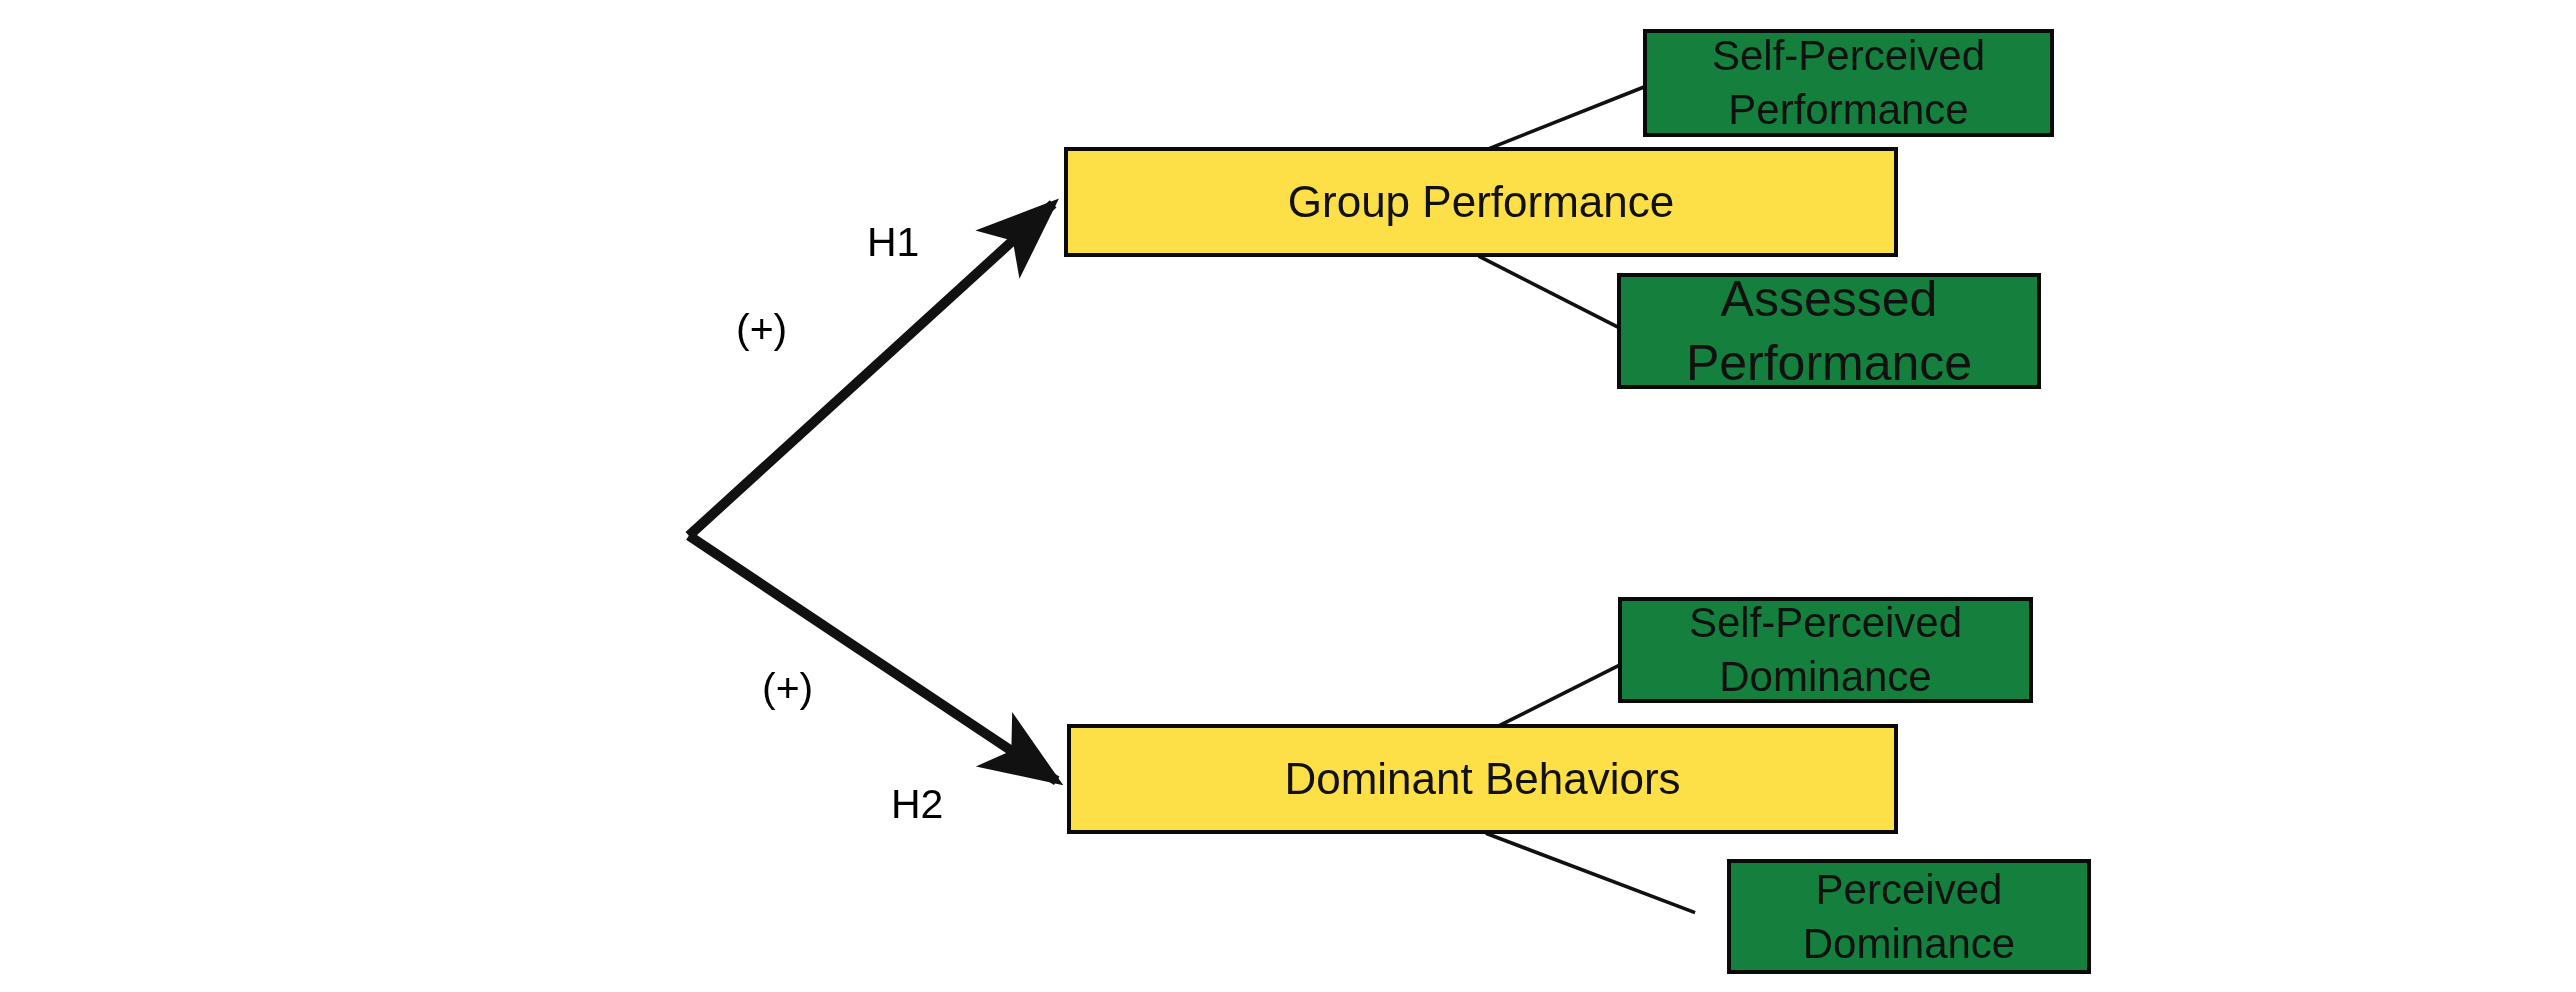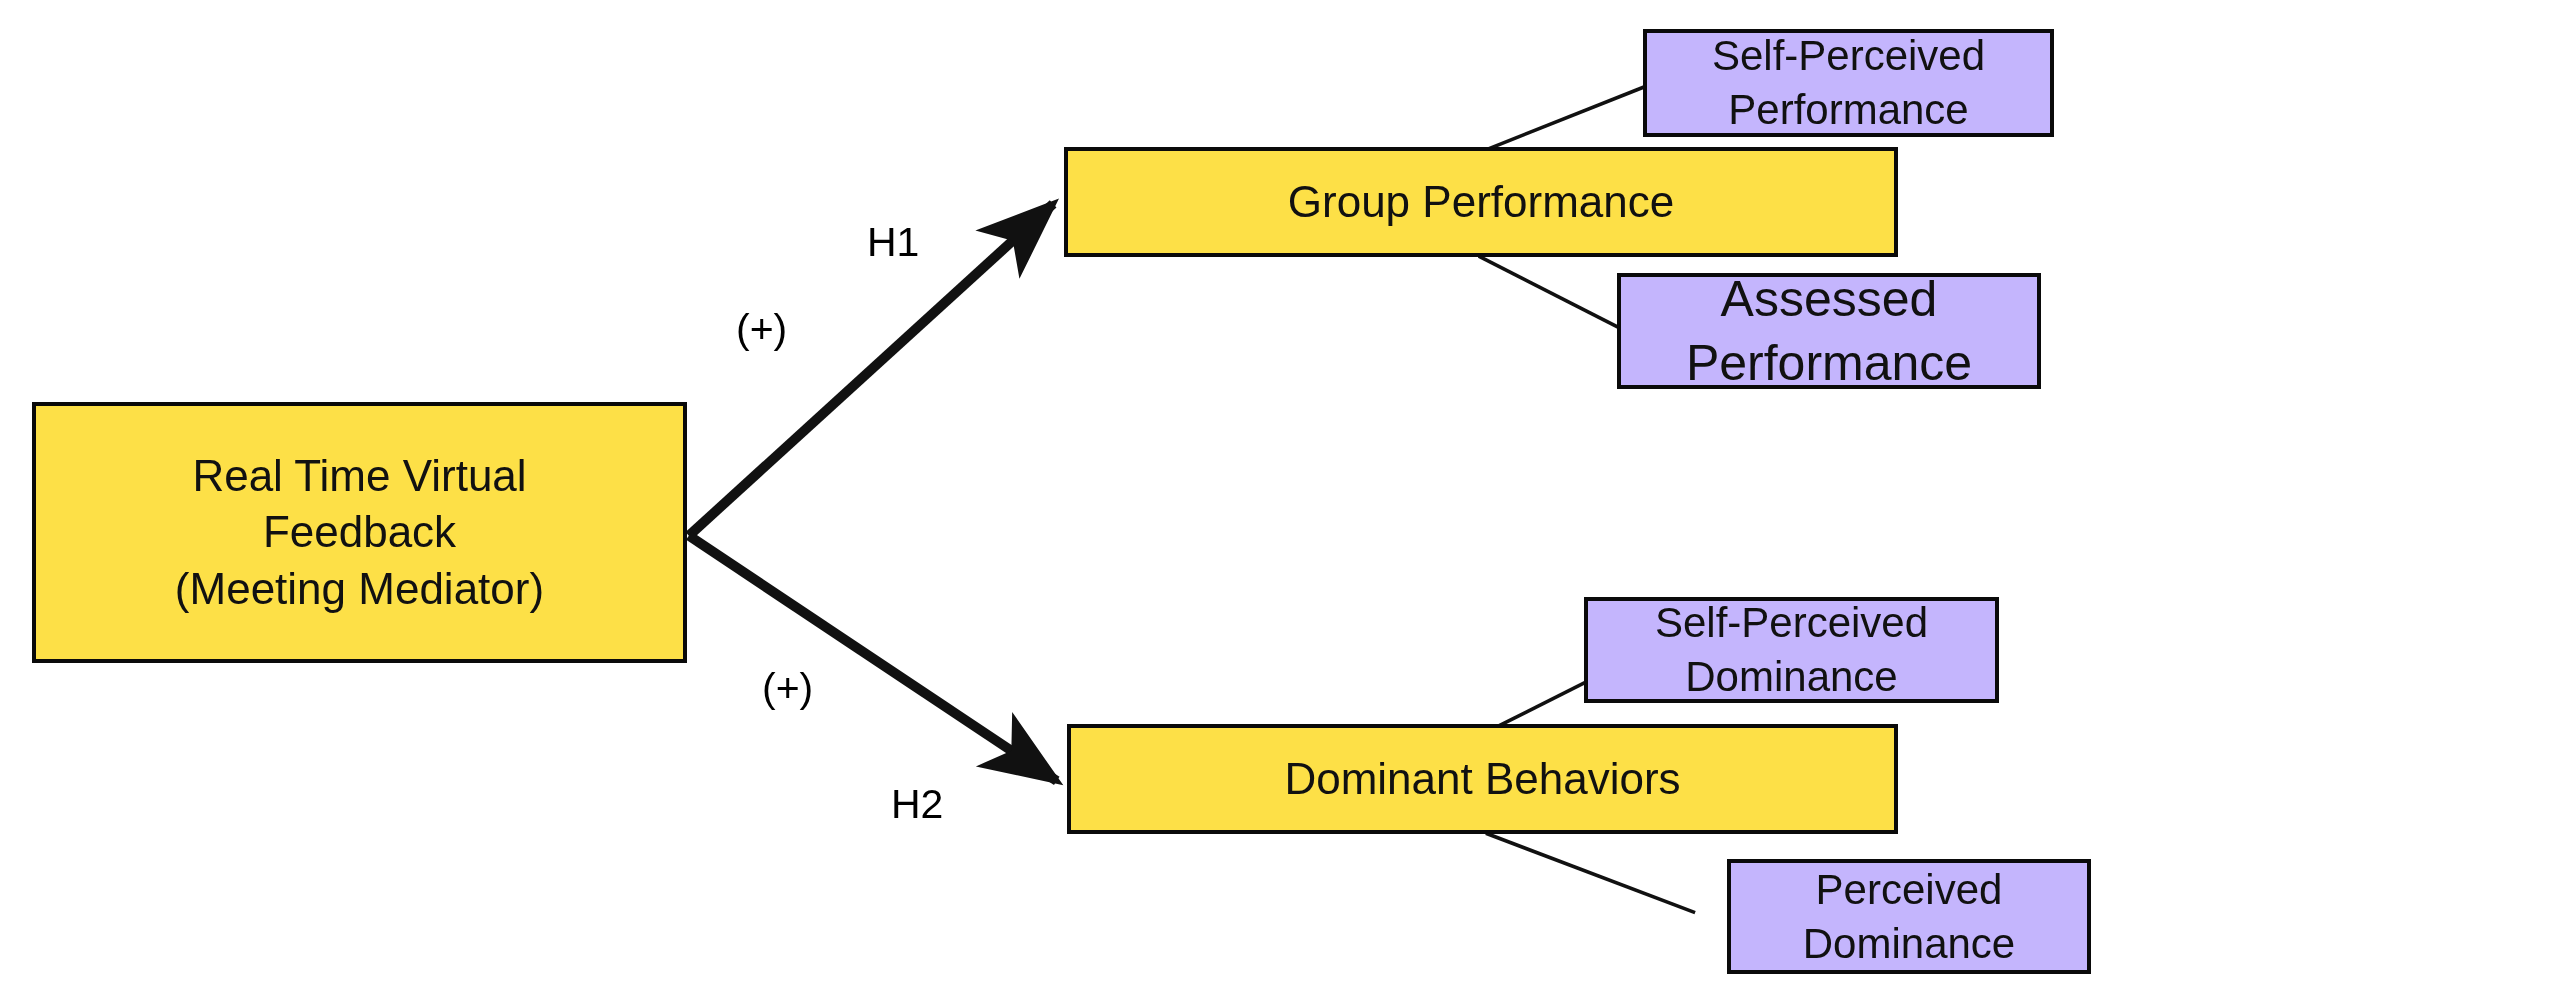--- a/index.html
+++ b/index.html
@@ -24,21 +24,21 @@
     justify-content: center;
     text-align: center;
     color: #111111;
     line-height: 1.28;
     z-index: 3;
   }
   .node-fill {
     background: #fde047;
   }
   .node-white {
-    background: #c4b5fd;
+    background: #15803d;
     justify-content: flex-end;
   }
   .node-label {
     display: block;
     width: 100%;
     padding: 0 9px;
     white-space: pre-line;
   }
   
   #node-rtvf {
@@ -63,21 +63,21 @@
     left: 1643px; top: 29px;
     width: 411px; height: 108px;
     font-size: 42px;
   }
   #node-assessed-performance {
     left: 1617px; top: 273px;
     width: 424px; height: 116px;
     font-size: 50px;
   }
   #node-self-perceived-dominance {
-    left: 1584px; top: 597px;
+    left: 1618px; top: 597px;
     width: 415px; height: 106px;
     font-size: 42px;
   }
   #node-perceived-dominance {
     left: 1693px; top: 859px;
     width: 364px; height: 115px;
     font-size: 42px;
     margin-left: 34px;
   }
   
@@ -120,25 +120,20 @@
 
     <line x1="1648" y1="166" x2="1824" y2="96" stroke="#111111" stroke-width="4"></line>
 
     <line x1="1640" y1="284" x2="1795" y2="363" stroke="#111111" stroke-width="4"></line>
 
     <line x1="1660" y1="806" x2="1827" y2="722" stroke="#111111" stroke-width="4"></line>
 
     <line x1="1648" y1="924" x2="1880" y2="1012" stroke="#111111" stroke-width="4"></line>
   </svg>
 
-  <div class="node node-fill" id="node-rtvf">
-    <span class="node-label">Real Time Virtual
-Feedback
-(Meeting Mediator)</span>
-  </div>
 
   <div class="node node-fill" id="node-group-performance">
     <span class="node-label">Group Performance</span>
   </div>
 
   <div class="node node-fill" id="node-dominant-behaviors">
     <span class="node-label">Dominant Behaviors</span>
   </div>
 
   <div class="node node-white" id="node-self-perceived-performance">

